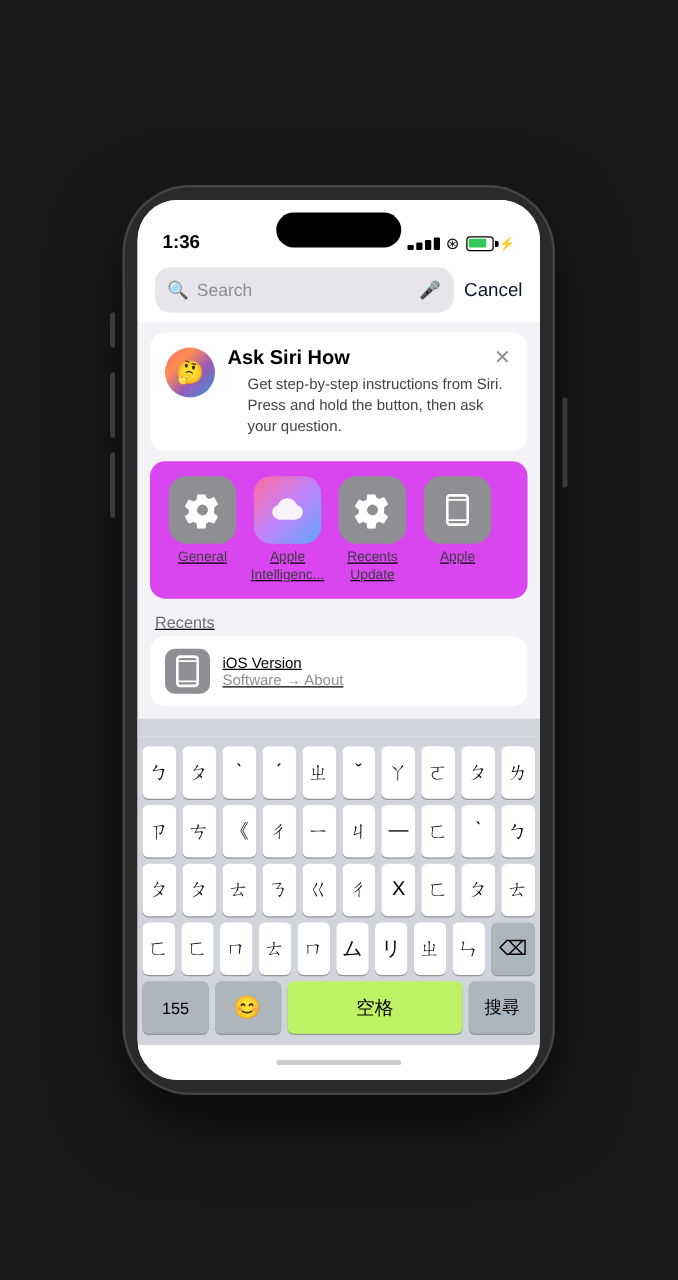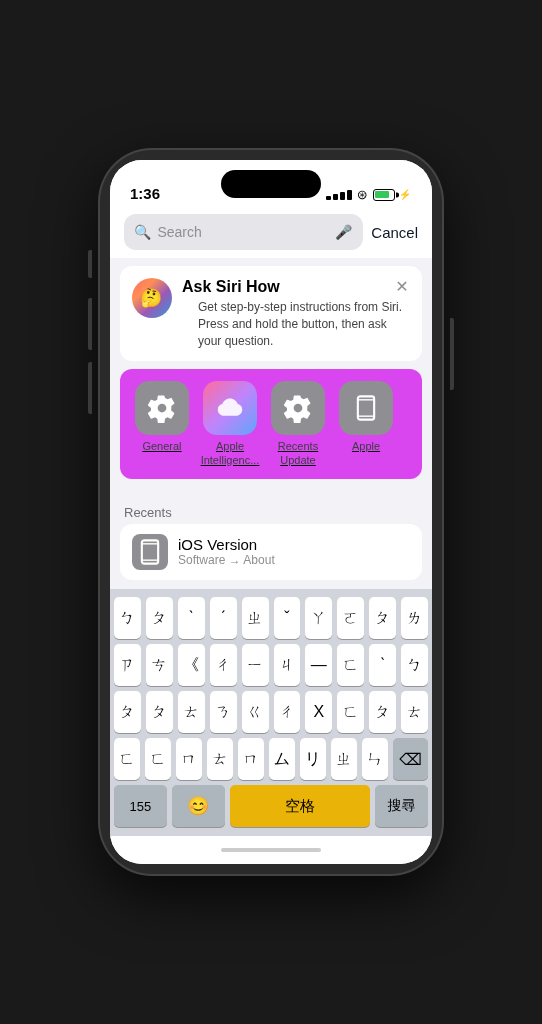--- a/index.html
+++ b/index.html
@@ -237,22 +237,23 @@
       background: #8e8e93;
     }
     .suggestion-label {
       font-size: 11px;
       color: #3c3c43;
       text-align: center;
       line-height: 1.2;
     }
     
     .recents-section {
-      margin-top: 20px;
-      flex-shrink: 0;
+      margin-top: 5px;
+      flex-shrink: 0;
+      text-decoration: underline;
     }
     .recents-card {
       background: #fff;
       margin: 0 10px;
       border-radius: 12px;
       padding: 10px 12px;
       display: flex;
       align-items: center;
       gap: 10px;
     }
@@ -261,21 +262,21 @@
       height: 36px;
       border-radius: 8px;
       background: #8e8e93;
       display: flex;
       align-items: center;
       justify-content: center;
       font-size: 18px;
       flex-shrink: 0;
     }
     .recent-title {
-      font-size: 15px;
+      font-size: 12px;
       color: #000;
       font-weight: 400;
     }
     .recent-sub {
       font-size: 12px;
       color: #8e8e93;
     }
     
     .keyboard-area {
       background: #d1d5db;
@@ -300,21 +301,21 @@
       font-size: 16px;
       color: #000;
       box-shadow: 0 1px 0 rgba(0,0,0,0.3);
       font-family: inherit;
     }
     .key-delete {
       background: #adb5bd;
       flex: 1.5;
     }
     .key-space {
-      background: #eab308;
+      background: #bef264;
       flex: 4;
       font-size: 15px;
     }
     .key-123 {
       background: #adb5bd;
       font-size: 13px;
       flex: 1.5;
     }
     .key-emoji {
       background: #adb5bd;

